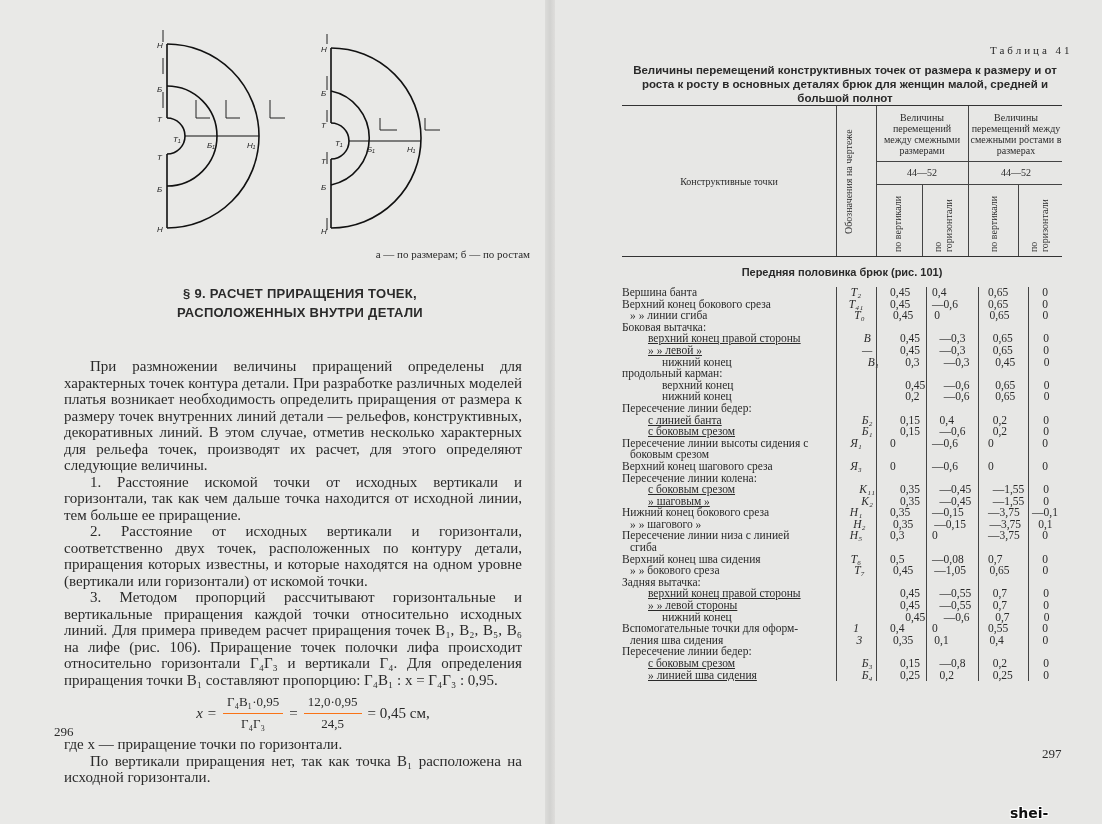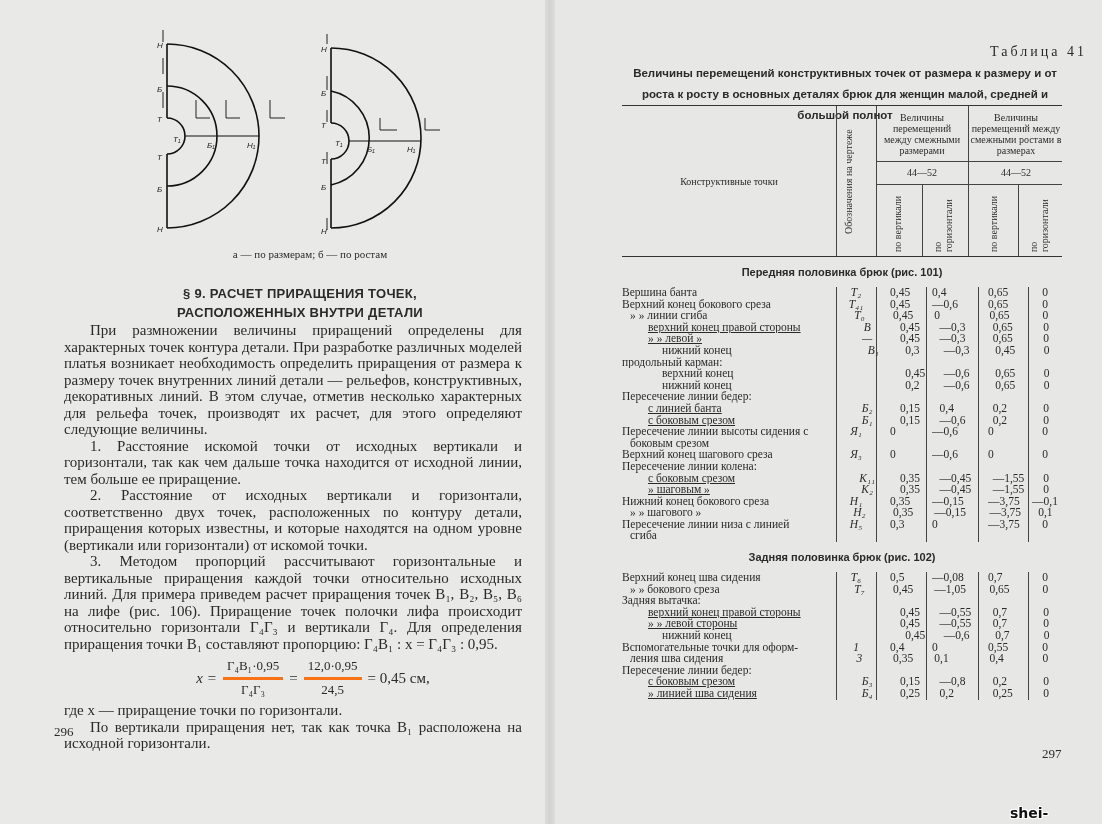--- a/index.html
+++ b/index.html
@@ -6,35 +6,35 @@
   body{width:1102px;height:824px;background:#e4e4e2;position:relative;overflow:hidden;
        font-family:"Liberation Serif","DejaVu Serif",serif;color:#2a2a2a;}
   .page{position:absolute;top:0;height:824px;background:#e9e9e7;}
   .page.left{left:0;width:548px;}
   .page.right{left:548px;width:554px;background:#e7e7e5;}
   .gutter{position:absolute;left:545px;top:0;width:10px;height:824px;
           background:linear-gradient(90deg,#dcdcda,#d2d2d0,#dedddb);}
   
   .figure{position:absolute;left:135px;top:30px;width:340px;height:210px;}
   .fig-cap{position:absolute;left:90px;width:440px;text-align:center;font-size:13.5px;line-height:17px;}
-  .fig-cap .sub{font-size:11px;}
+  .fig-cap .sub{font-size:11px;text-align:right;}
   .section-title{position:absolute;left:60px;width:480px;text-align:center;font-family:"Liberation Sans","DejaVu Sans",sans-serif;
                  font-weight:bold;font-size:13px;line-height:19px;letter-spacing:.3px;}
-  .body-text{position:absolute;left:64px;width:458px;font-size:15px;line-height:16.5px;text-align:justify;}
+  .body-text{position:absolute;left:64px;width:458px;font-size:15px;line-height:16.5px;text-align:justify;margin-top:36px;}
   .body-text p{margin:0;text-indent:26px;}
   .body-text p.noind{text-indent:0;}
   .formula{display:flex;align-items:center;justify-content:center;margin:6px 0 4px 40px;font-size:15px;}
   .frac{display:inline-flex;flex-direction:column;align-items:center;margin:0 6px;font-size:13px;}
-  .frac .num{border-bottom:3px solid #f97316;padding:0 4px 2px;}
+  .frac .num{border-bottom:1px solid #f97316;padding:0 4px 2px;}
   .frac .den{padding-top:2px;}
   .pagenum{position:absolute;font-size:13px;}
   
-  .tbl-label{position:absolute;left:990px;top:44px;font-size:14px;letter-spacing:3px;}
+  .tbl-label{position:absolute;left:990px;top:44px;font-size:11px;letter-spacing:3px;}
   .tbl-title{position:absolute;left:620px;top:63px;width:450px;text-align:center;font-family:"Liberation Sans","DejaVu Sans",sans-serif;
-             font-weight:bold;font-size:11.5px;line-height:21px;}
+             font-weight:bold;font-size:11.5px;line-height:14px;}
   .tbl-wrap{position:absolute;left:622px;top:105px;width:440px;}
   .hdr{position:relative;height:150px;border-top:1.5px solid #333;border-bottom:1.5px solid #333;}
   .hdr .vline{position:absolute;top:0;bottom:0;border-left:1px solid #444;}
   .hdr .hline{position:absolute;border-top:1px solid #444;}
   .hdr .txt{position:absolute;font-size:10px;line-height:11px;text-align:center;}
   .vert{position:absolute;writing-mode:vertical-rl;transform:rotate(180deg);font-size:10px;line-height:11px;}
   .sec-head{text-align:center;font-family:"Liberation Sans","DejaVu Sans",sans-serif;font-weight:bold;font-size:11px;height:30px;line-height:30px;}
   .rows{position:relative;font-size:11.5px;}
   .row{display:flex;height:11.6px;line-height:11.6px;}
   .c0{width:214px;white-space:nowrap;overflow:hidden;}
@@ -195,20 +195,28 @@
         </div>
         <div class="row">
           <div class="c0 i1">»      »     линии сгиба</div>
           <div class="c1">Т₀</div>
           <div class="c2">0,45</div>
           <div class="c3">0</div>
           <div class="c4">0,65</div>
           <div class="c5">0</div>
         </div>
         <div class="row">
+          <div class="c0 i0">Боковая вытачка:</div>
+          <div class="c1"></div>
+          <div class="c2"></div>
+          <div class="c3"></div>
+          <div class="c4"></div>
+          <div class="c5"></div>
+        </div>
+        <div class="row">
           <div class="c0 i2">верхний конец правой стороны</div>
           <div class="c1">В</div>
           <div class="c2">0,45</div>
           <div class="c3">—0,3</div>
           <div class="c4">0,65</div>
           <div class="c5">0</div>
         </div>
         <div class="row">
           <div class="c0 i2">»      »    левой      »</div>
           <div class="c1">—</div>
@@ -347,21 +355,20 @@
         </div>
         <div class="row">
           <div class="c0 i1">сгиба</div>
           <div class="c1"></div>
           <div class="c2"></div>
           <div class="c3"></div>
           <div class="c4"></div>
           <div class="c5"></div>
         </div>
       </div>
-      <div class="sec-head">Задняя половинка брюк (рис. 102)</div>
       <div class="rows">
         <div class="colline" style="left: 214px;"></div>
         <div class="colline" style="left: 254px;"></div>
         <div class="colline" style="left: 304px;"></div>
         <div class="colline" style="left: 356px;"></div>
         <div class="colline" style="left: 406px;"></div>
         <div class="row">
           <div class="c0 i0">Верхний конец шва сидения</div>
           <div class="c1">Т₆</div>
           <div class="c2">0,5</div>

